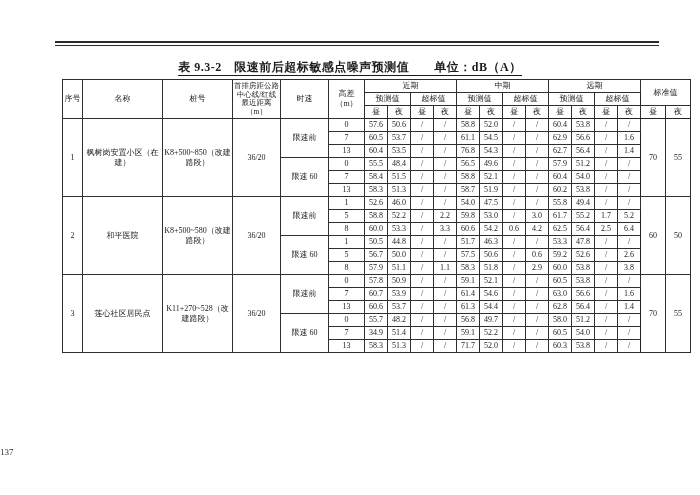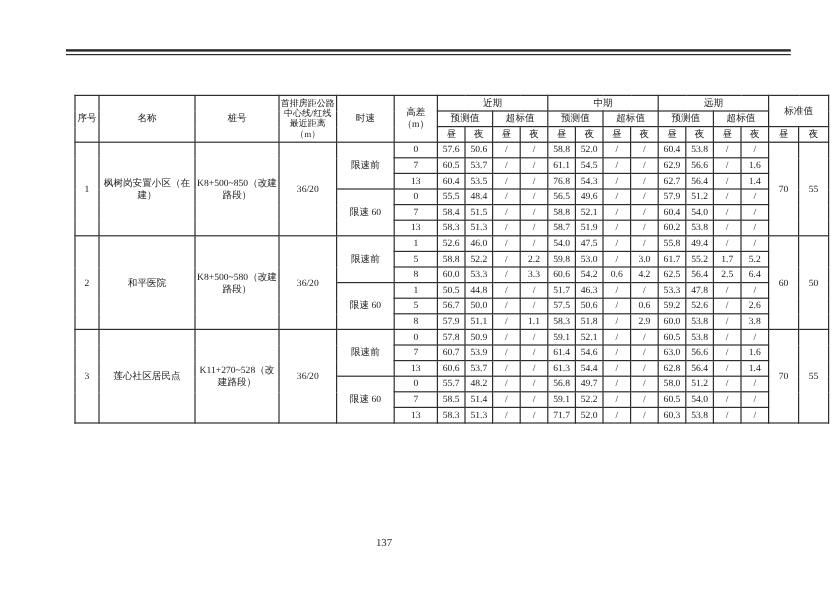--- a/index.html
+++ b/index.html
@@ -36,31 +36,34 @@
   thead th{font-size:8px;}
   th.small{font-size:7.5px;line-height:8.5px;margin-top:40px;}
   thead tr{height:13px;}
   tbody tr{height:12px;}
   tbody td{height:12px;}
   .sep-left{border-left:1.5px solid #222;}
   .group-start td{border-top:1.5px solid #222;}
   tbody tr:first-child td{border-top:1px solid #2e2e2e;}
   thead tr.last th{border-bottom:1.5px solid #222;}
   .doc-footer{
-    position:absolute;top:447px;left:0;width:640px;text-align:center;
+    position:absolute;top:447px;left:0;width:640px;
     font-size:9px;color:#2a2a2a;
   }
 </style>
 </head>
 <body>
 
 <div class="page">
 
   <div class="header-rule"></div>
 
+  <div class="doc-title">
+    <span>表 9.3-2　限速前后超标敏感点噪声预测值　　单位：dB（A）</span>
+  </div>
 
   <div class="table-wrap">
     <table>
       <colgroup>
         <col style="width:20px">
           <col style="width:80px">
           <col style="width:70px">
         <col style="width:48px">
           <col style="width:48px">
           <col style="width:36px">
@@ -377,21 +380,21 @@
             <td>49.7</td>
             <td>/</td>
             <td>/</td>
             <td class="sep-left">58.0</td>
             <td>51.2</td>
             <td>/</td>
             <td>/</td>
           </tr>
           <tr>
             <td>7</td>
-            <td class="sep-left">58.5</td>
+            <td class="sep-left">34.9</td>
             <td>51.4</td>
             <td>/</td>
             <td>/</td>
             <td class="sep-left">59.1</td>
             <td>52.2</td>
             <td>/</td>
             <td>/</td>
             <td class="sep-left">60.5</td>
             <td>54.0</td>
             <td>/</td>

